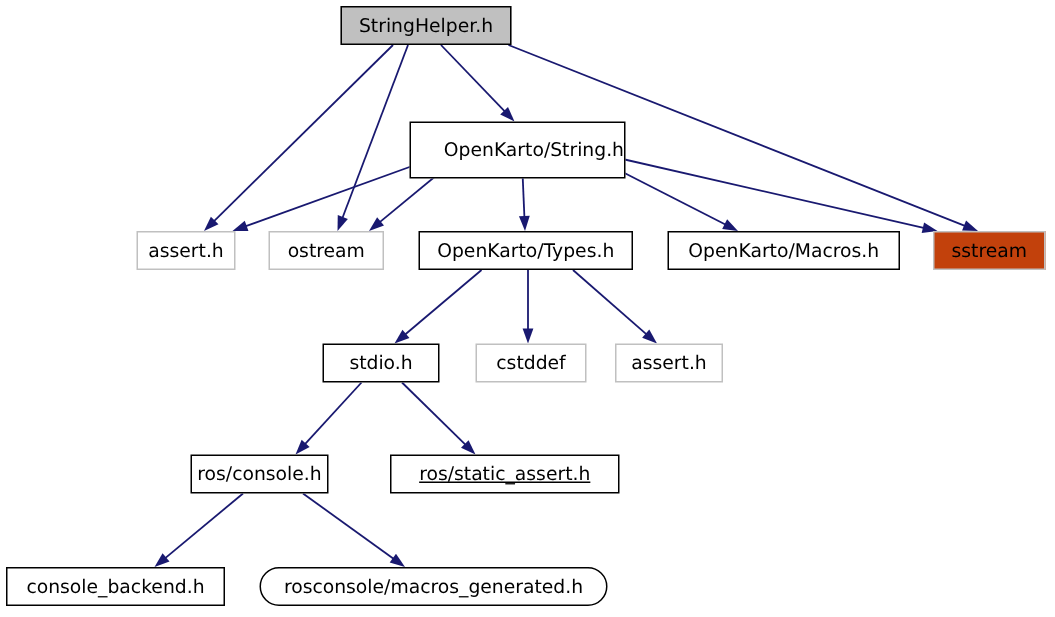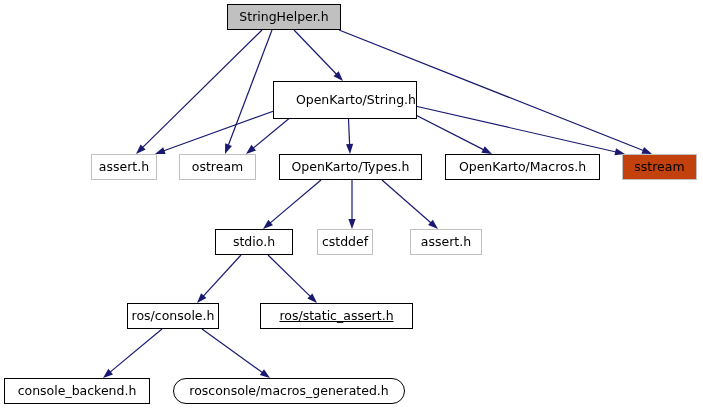--- a/index.html
+++ b/index.html
@@ -100,21 +100,21 @@
       </div>
       <div class="node internal" style="left: 445px; top: 154px; width: 155px; height: 26px; border-color: rgb(0, 0, 0); background: rgb(255, 255, 255);">
         <span>OpenKarto/Macros.h</span>
       </div>
       <div class="node external" style="left: 622px; top: 154px; width: 75px; height: 26px; border-color: rgb(192, 192, 192); background: #c2410c;">
         <span>sstream</span>
       </div>
       <div class="node internal" style="left: 215px; top: 229px; width: 78px; height: 26px; border-color: rgb(0, 0, 0); background: rgb(255, 255, 255);">
         <span>stdio.h</span>
       </div>
-      <div class="node external" style="left: 317px; top: 229px; width: 56px; height: 26px; border-color: rgb(192, 192, 192); background: rgb(255, 255, 255);">
+      <div class="node external" style="left: 317px; top: 229px; width: 74px; height: 26px; border-color: rgb(192, 192, 192); background: rgb(255, 255, 255);">
         <span>cstddef</span>
       </div>
       <div class="node external" style="left: 410px; top: 229px; width: 72px; height: 26px; border-color: rgb(192, 192, 192); background: rgb(255, 255, 255);">
         <span>assert.h</span>
       </div>
       <div class="node internal" style="left: 127px; top: 303px; width: 92px; height: 26px; border-color: rgb(0, 0, 0); background: rgb(255, 255, 255);">
         <span>ros/console.h</span>
       </div>
       <div class="node internal" style="left: 260px; top: 303px; width: 153px; height: 26px; border-color: rgb(0, 0, 0); background: rgb(255, 255, 255); text-decoration: underline;">
         <span>ros/static_assert.h</span>

